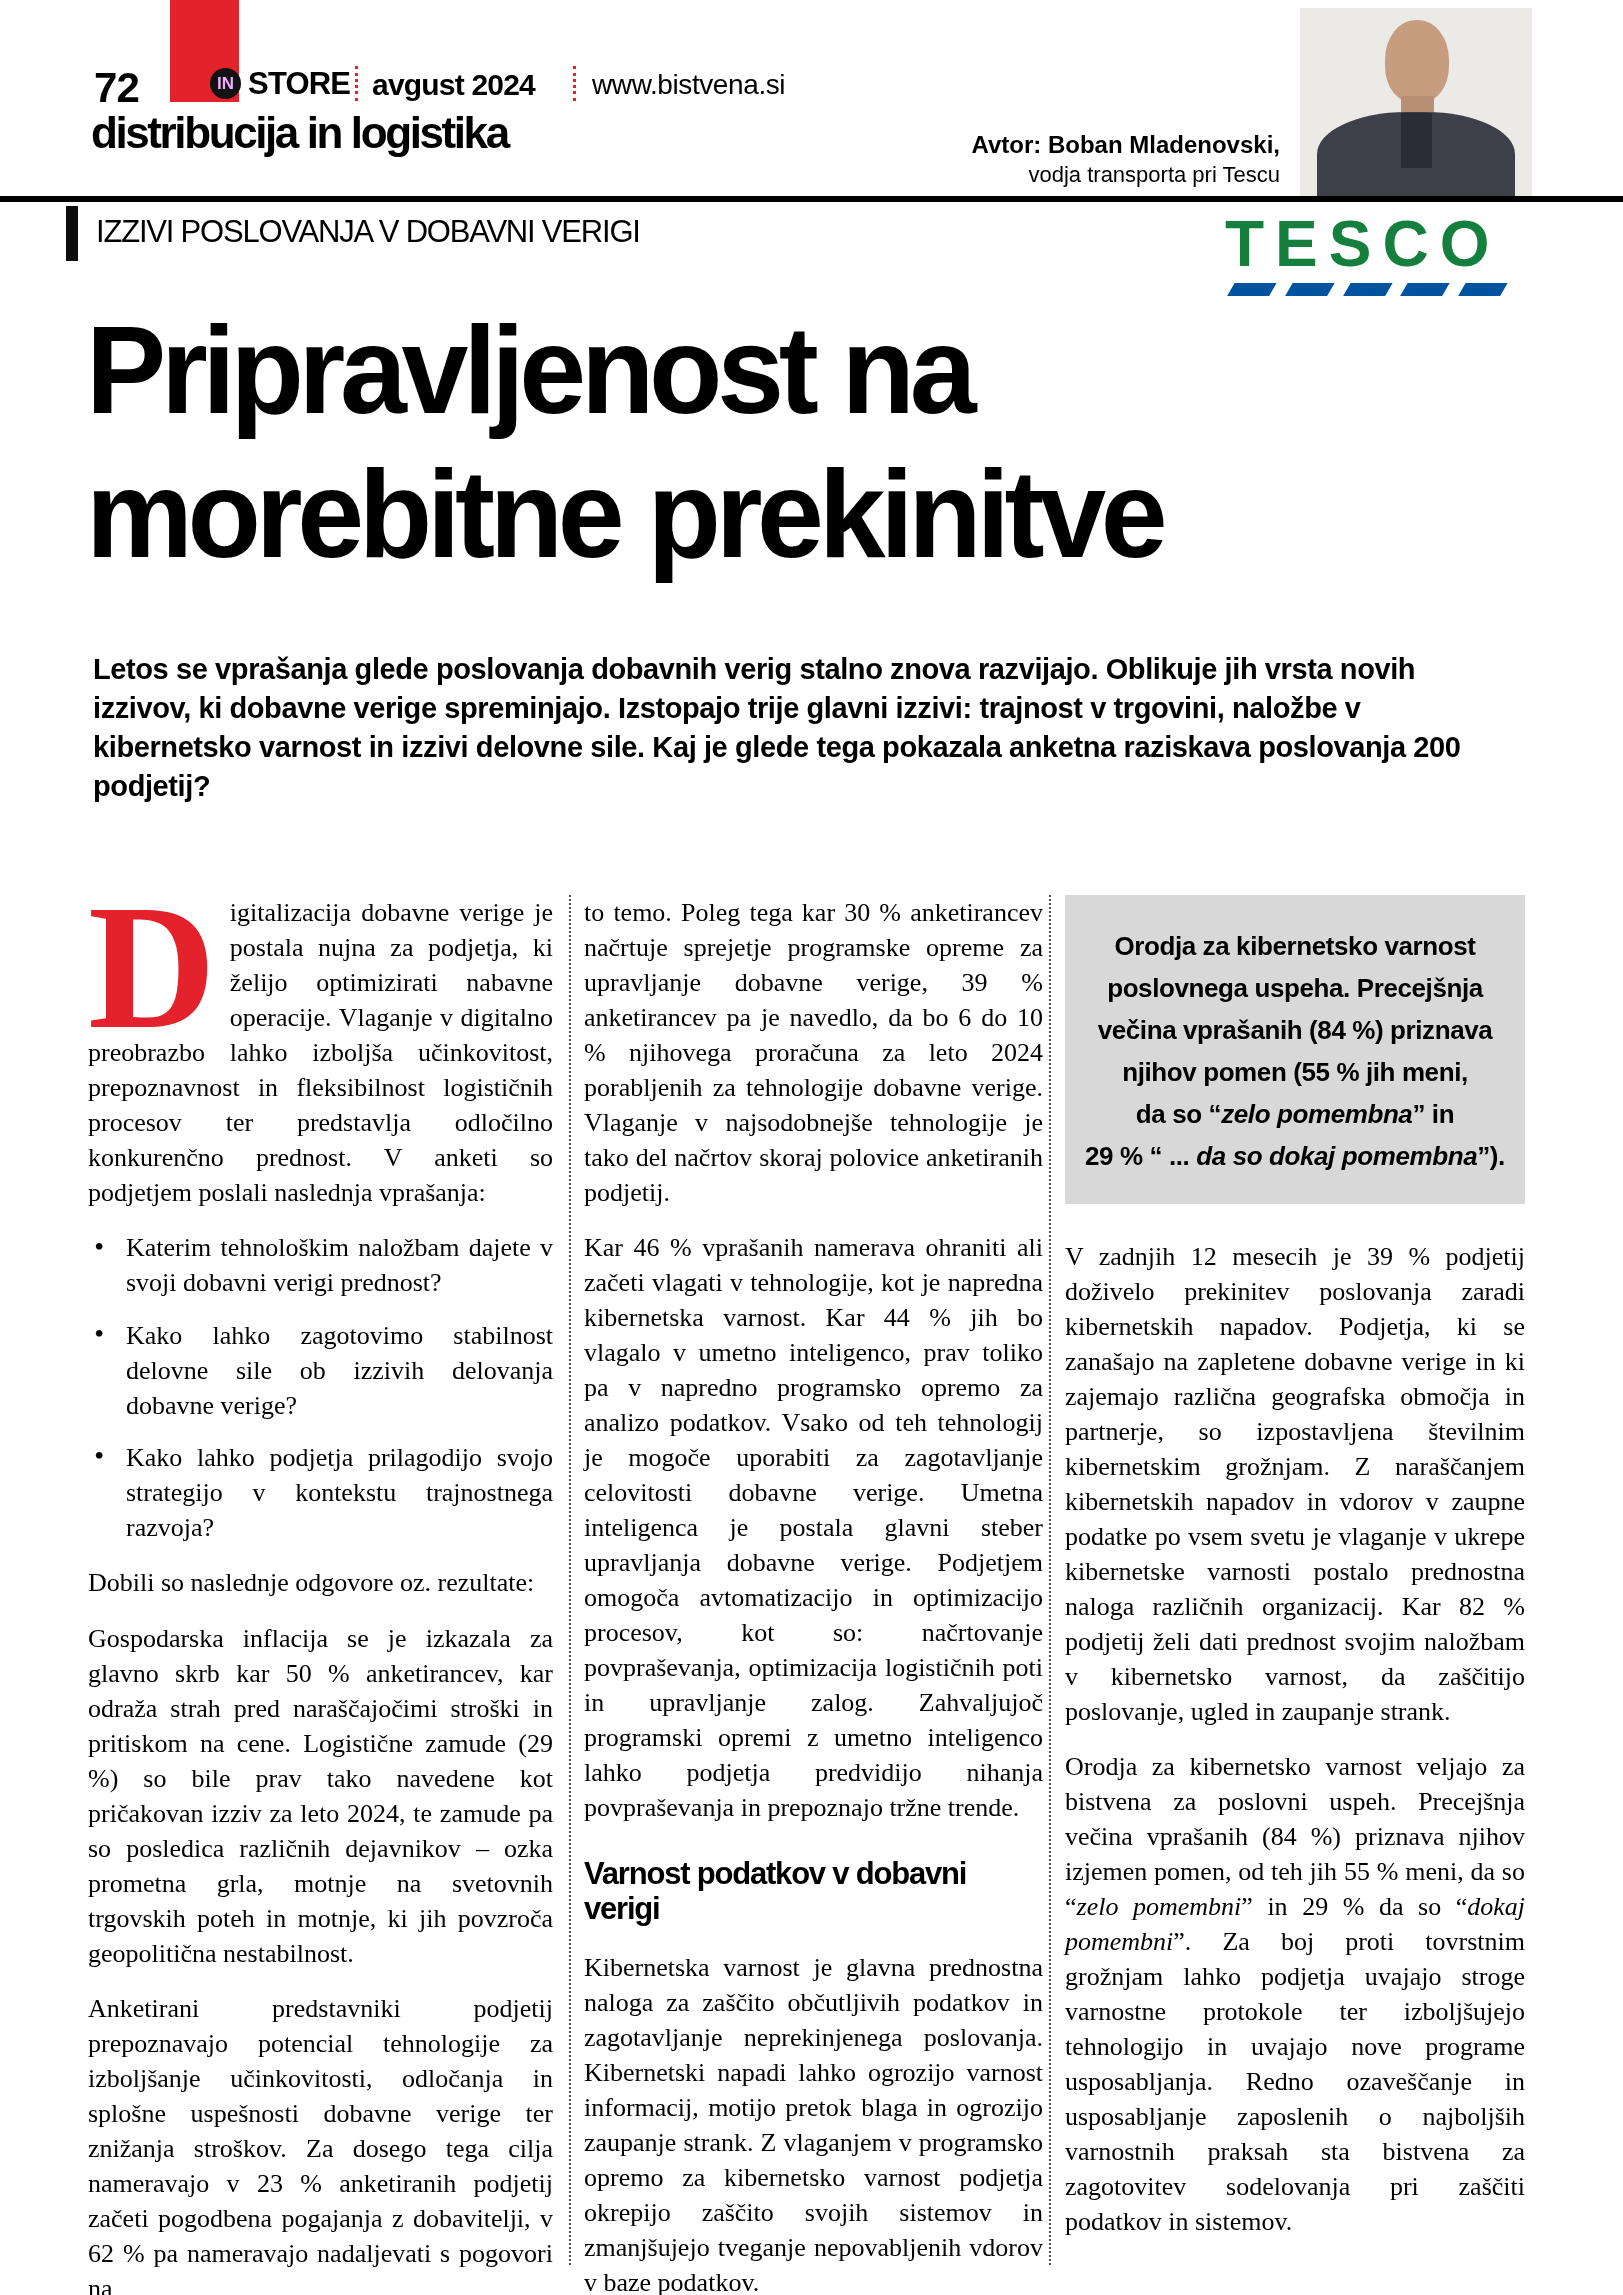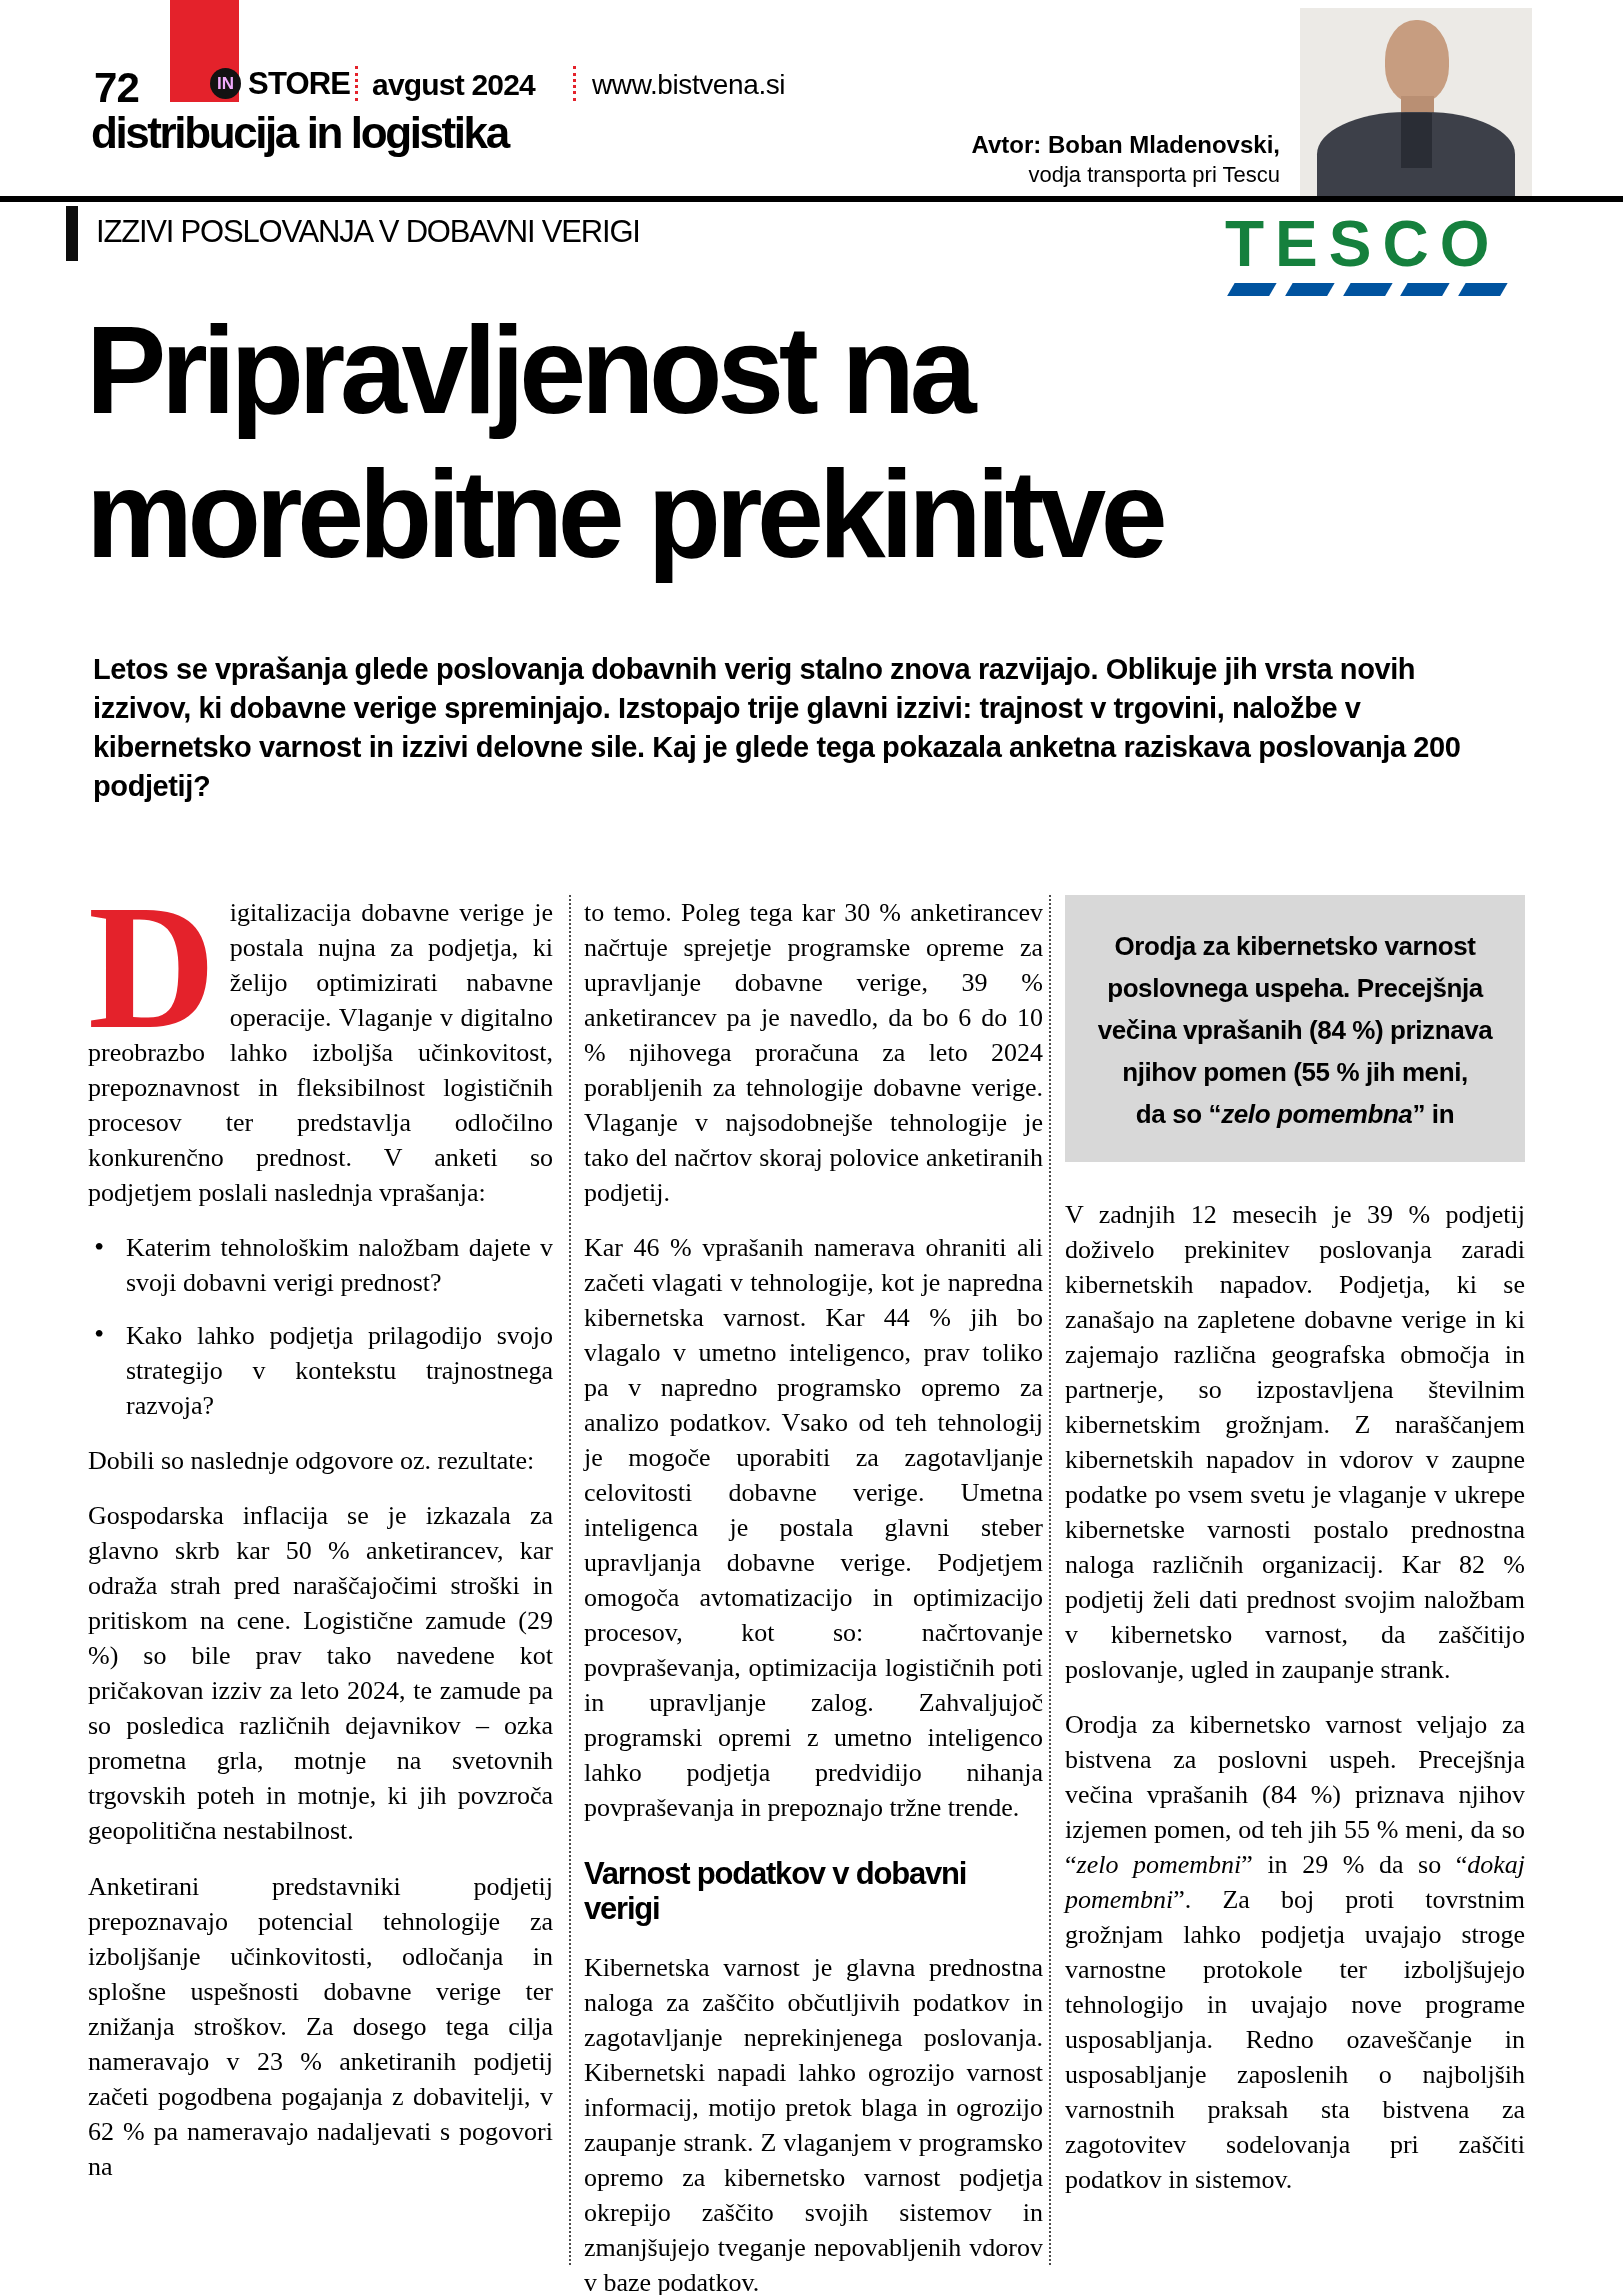--- a/index.html
+++ b/index.html
@@ -123,20 +123,21 @@
 
   <div class="abs lead">Letos se vprašanja glede poslovanja dobavnih verig stalno znova razvijajo. Oblikuje jih vrsta novih izzivov, ki dobavne verige spreminjajo. Izstopajo trije glavni izzivi: trajnost v trgovini, naložbe v kibernetsko varnost in izzivi delovne sile. Kaj je glede tega pokazala anketna raziskava poslovanja 200 podjetij?</div>
 
   <div class="abs vdiv vd1"></div>
   <div class="abs vdiv vd2"></div>
 
   <div class="abs bodytext col1">
     <p><span class="dropcap">D</span><span>igitalizacija dobavne verige je postala nujna za podjetja, ki želijo optimizirati nabavne operacije. Vlaganje v digitalno preobrazbo lahko izboljša učinkovitost, prepoznavnost in fleksibilnost logističnih procesov ter predstavlja odločilno konkurenčno prednost. V anketi so podjetjem poslali naslednja vprašanja:</span></p>
     <ul class="bullets">
       <li><span>Katerim tehnološkim naložbam dajete v svoji dobavni verigi prednost?</span></li>
+      <li><span>Kako lahko zagotovimo stabilnost delovne sile ob izzivih delovanja dobavne verige?</span></li>
       <li><span>Kako lahko podjetja prilagodijo svojo strategijo v kontekstu trajnostnega razvoja?</span></li>
     </ul>
     <p>Dobili so naslednje odgovore oz. rezultate:</p>
     <p>Gospodarska inflacija se je izkazala za glavno skrb kar 50 % anketirancev, kar odraža strah pred naraščajočimi stroški in pritiskom na cene. Logistične zamude (29 %) so bile prav tako navedene kot pričakovan izziv za leto 2024, te zamude pa so posledica različnih dejavnikov – ozka prometna grla, motnje na svetovnih trgovskih poteh in motnje, ki jih povzroča geopolitična nestabilnost.</p>
     <p>Anketirani predstavniki podjetij prepoznavajo potencial tehnologije za izboljšanje učinkovitosti, odločanja in splošne uspešnosti dobavne verige ter znižanja stroškov. Za dosego tega cilja nameravajo v 23 % anketiranih podjetij začeti pogodbena pogajanja z dobavitelji, v 62 % pa nameravajo nadaljevati s pogovori na</p>
   </div>
 
   <div class="abs bodytext col2">
     <p>to temo. Poleg tega kar 30 % anketirancev načrtuje sprejetje programske opreme za upravljanje dobavne verige, 39 % anketirancev pa je navedlo, da bo 6 do 10 % njihovega proračuna za leto 2024 porabljenih za tehnologije dobavne verige. Vlaganje v najsodobnejše tehnologije je tako del načrtov skoraj polovice anketiranih podjetij.</p>
     <p>Kar 46 % vprašanih namerava ohraniti ali začeti vlagati v tehnologije, kot je napredna kibernetska varnost. Kar 44 % jih bo vlagalo v umetno inteligenco, prav toliko pa v napredno programsko opremo za analizo podatkov. Vsako od teh tehnologij je mogoče uporabiti za zagotavljanje celovitosti dobavne verige. Umetna inteligenca je postala glavni steber upravljanja dobavne verige. Podjetjem omogoča avtomatizacijo in optimizacijo procesov, kot so: načrtovanje povpraševanja, optimizacija logističnih poti in upravljanje zalog. Zahvaljujoč programski opremi z umetno inteligenco lahko podjetja predvidijo nihanja povpraševanja in prepoznajo tržne trende.</p>
@@ -144,19 +145,20 @@
     <p>Kibernetska varnost je glavna prednostna naloga za zaščito občutljivih podatkov in zagotavljanje neprekinjenega poslovanja. Kibernetski napadi lahko ogrozijo varnost informacij, motijo pretok blaga in ogrozijo zaupanje strank. Z vlaganjem v programsko opremo za kibernetsko varnost podjetja okrepijo zaščito svojih sistemov in zmanjšujejo tveganje nepovabljenih vdorov v baze podatkov.</p>
   </div>
 
   <div class="abs bodytext col3">
     <div class="quote">
       <div>Orodja za kibernetsko varnost</div>
       <div>poslovnega uspeha. Precejšnja</div>
       <div>večina vprašanih (84 %) priznava</div>
       <div>njihov pomen (55 % jih meni,</div>
       <div><span>da so “</span><em>zelo pomembna</em><span>” in</span></div>
+      <div><span>29 % “ ... </span><em>da so dokaj pomembna</em><span>”).</span></div>
     </div>
     <p>V zadnjih 12 mesecih je 39 % podjetij doživelo prekinitev poslovanja zaradi kibernetskih napadov. Podjetja, ki se zanašajo na zapletene dobavne verige in ki zajemajo različna geografska območja in partnerje, so izpostavljena številnim kibernetskim grožnjam. Z naraščanjem kibernetskih napadov in vdorov v zaupne podatke po vsem svetu je vlaganje v ukrepe kibernetske varnosti postalo prednostna naloga različnih organizacij. Kar 82 % podjetij želi dati prednost svojim naložbam v kibernetsko varnost, da zaščitijo poslovanje, ugled in zaupanje strank.</p>
     <p><span>Orodja za kibernetsko varnost veljajo za bistvena za poslovni uspeh. Precejšnja večina vprašanih (84 %) priznava njihov izjemen pomen, od teh jih 55 % meni, da so “</span><em>zelo pomembni</em><span>” in 29 % da so “</span><em>dokaj pomembni</em><span>”. Za boj proti tovrstnim grožnjam lahko podjetja uvajajo stroge varnostne protokole ter izboljšujejo tehnologijo in uvajajo nove programe usposabljanja. Redno ozaveščanje in usposabljanje zaposlenih o najboljših varnostnih praksah sta bistvena za zagotovitev sodelovanja pri zaščiti podatkov in sistemov.</span></p>
   </div>
 
 </div>
 
 
 </body></html>

